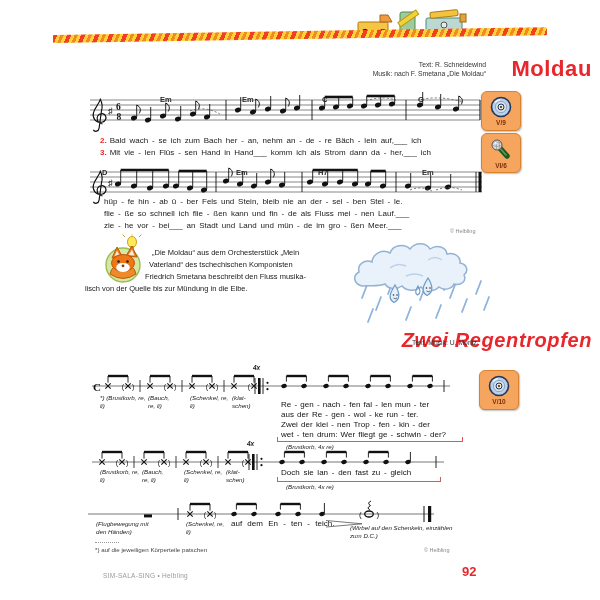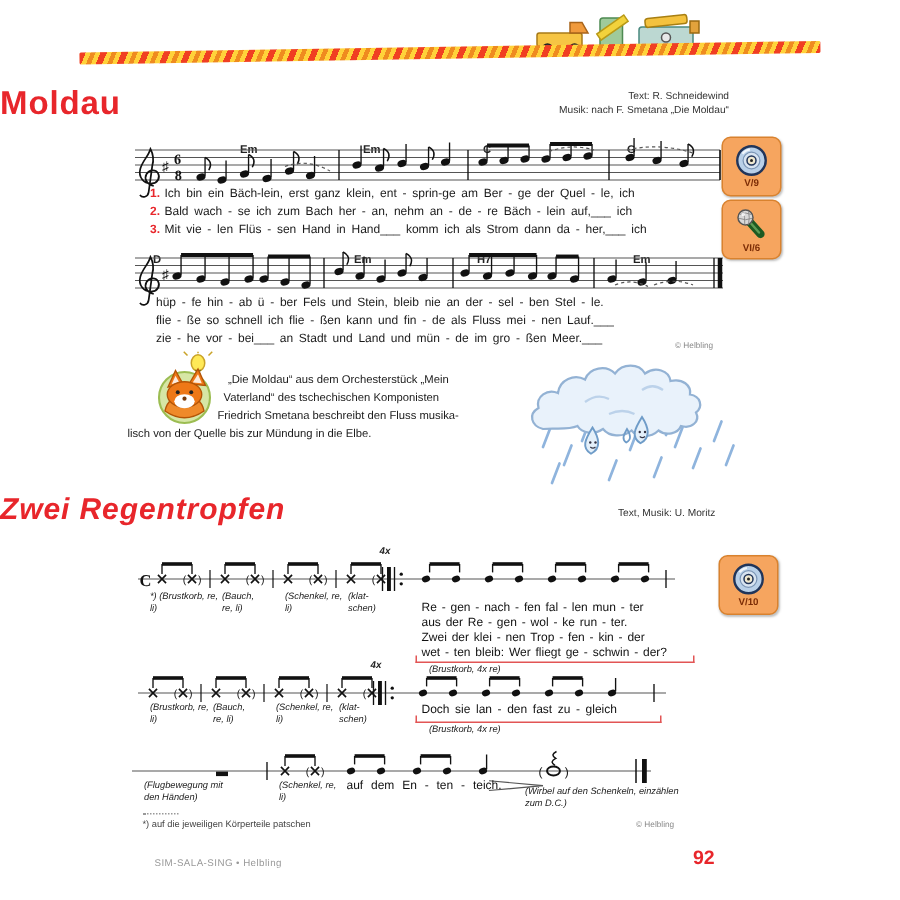--- a/index.html
+++ b/index.html
@@ -1,21 +1,21 @@
 <!DOCTYPE html>
 <html><head>
 <meta charset="utf-8">
 <style>
   html,body{margin:0;padding:0;background:#e9e9e9;font-family:"Liberation Sans",sans-serif;}
   .page{position:relative;width:600px;height:600px;background:#ffffff;margin:0 auto;overflow:hidden;}
   .abs{position:absolute;}
   .ribbon{position:absolute;left:53px;top:35px;width:494px;height:8px;
     background:repeating-linear-gradient(113deg,#f03f22 0 4px,#ffd23a 4px 7px,#ef8b1f 7px 10px,#ffd23a 10px 13px);
     transform:rotate(-0.9deg);transform-origin:left center;border-radius:1px;}
-  .title{position:absolute;left:0;width:592px;text-align:left;color:#e8262b;font-weight:bold;letter-spacing:.6px;}
+  .title{position:absolute;left:0;width:592px;text-align:right;color:#e8262b;font-weight:bold;letter-spacing:.6px;}
   .t1{top:56px;font-size:22px;}
   .t2{top:329px;font-size:20px;font-style:italic;}
   .credit{position:absolute;font-size:6.8px;color:#333;line-height:9px;text-align:right;}
   .chord{position:absolute;font-size:7.5px;font-weight:600;color:#222;margin-top:12px;}
   .mus{position:absolute;}
   .verse{position:absolute;font-size:8px;color:#1a1a1a;white-space:nowrap;word-spacing:1.6px;}
   .vnum{color:#e8262b;font-weight:bold;margin-right:3px;}
   .plabel{position:absolute;font-size:6.2px;font-style:italic;color:#222;line-height:7.6px;}
   .lyr{position:absolute;font-size:8px;color:#111;white-space:nowrap;word-spacing:1.5px;}
   .lyrblock{position:absolute;font-size:8px;color:#111;line-height:10px;white-space:nowrap;word-spacing:1px;}
@@ -156,21 +156,20 @@
         <path d="M370.7,6 c4,2 4.5,5 2.5,8.5" fill="none" stroke="#111" stroke-width="1"></path>
         <path d="M102,21 Q117,15.5 132,24" fill="none" stroke="#555" stroke-width="0.8" stroke-dasharray="2.2,2"></path>
         <path d="M278,11 Q293,5.5 308,10" fill="none" stroke="#555" stroke-width="0.8" stroke-dasharray="2.2,2"></path>
         <path d="M330,10 Q352,5 374,12" fill="none" stroke="#555" stroke-width="0.8" stroke-dasharray="2.2,2"></path>
         <line x1="138" y1="10" x2="138" y2="30" stroke="#111" stroke-width="0.9"></line>
         <line x1="224" y1="10" x2="224" y2="30" stroke="#111" stroke-width="0.9"></line>
         <line x1="318" y1="10" x2="318" y2="30" stroke="#111" stroke-width="0.9"></line>
         <line x1="392" y1="10" x2="392" y2="30" stroke="#111" stroke-width="1.1"></line>
       </svg></div>
 
-  <div class="verse" style="left:100px;top:124px"><span class="vnum">1.</span><span>Ich bin ein Bäch-lein, erst ganz klein, ent - sprin-ge am Ber - ge der Quel - le, ich</span></div>
   <div class="verse" style="left:100px;top:136px"><span class="vnum">2.</span><span>Bald wach - se ich zum Bach her - an, nehm an - de - re Bäch - lein auf,___ ich</span></div>
   <div class="verse" style="left:100px;top:148px"><span class="vnum">3.</span><span>Mit vie - len Flüs - sen Hand in Hand___ komm ich als Strom dann da - her,___ ich</span></div>
 
   <span class="chord" style="left:102px;top:156px">D</span>
   <span class="chord" style="left:236px;top:156px">Em</span>
   <span class="chord" style="left:318px;top:156px">H7</span>
   <span class="chord" style="left:422px;top:156px">Em</span>
   <div class="mus" id="mus-sys2" style="left:88px;top:162px"><svg width="400" height="46" viewBox="0 0 400 46">
         <line x1="2" y1="10" x2="394" y2="10" stroke="#555" stroke-width="0.7"></line>
         <line x1="2" y1="15" x2="394" y2="15" stroke="#555" stroke-width="0.7"></line>
@@ -360,21 +359,21 @@
       </svg></div>
   <div class="fourx" style="left:253px;top:364px">4x</div>
   <div class="plabel" style="left:100px;top:394px;width:46px">*) (Brustkorb, re, li)</div>
   <div class="plabel" style="left:148px;top:394px;width:28px">(Bauch, re, li)</div>
   <div class="plabel" style="left:190px;top:394px;width:40px">(Schenkel, re, li)</div>
   <div class="plabel" style="left:232px;top:394px;width:26px">(klat-schen)</div>
   <div class="lyrblock" style="left:281px;top:400px">
     <div>Re - gen - nach - fen  fal - len  mun - ter</div>
     <div>aus  der  Re - gen - wol - ke  run - ter.</div>
     <div>Zwei der  klei - nen  Trop - fen - kin - der</div>
-    <div>wet - ten bleib: Wer fliegt  ge - schwin - der?</div>
+    <div>wet - ten drum: Wer fliegt  ge - schwin - der?</div>
   </div>
   <div class="redline" style="left:277px;top:437px;width:184px"></div>
   <div class="pnote" style="left:286px;top:443px">(Brustkorb, 4x re)</div>
 
   <div class="mus" id="mus-p2" style="left:92px;top:448px"><svg width="360" height="28" viewBox="0 0 360 28">
         <line x1="0" y1="14" x2="352" y2="14" stroke="#555" stroke-width="0.8"></line>
         <line x1="10" y1="10.6" x2="10" y2="4" stroke="#111" stroke-width="0.9"></line>
         <line x1="30" y1="10.6" x2="30" y2="4" stroke="#111" stroke-width="0.9"></line>
         <line x1="10" y1="4" x2="30" y2="4" stroke="#111" stroke-width="2.4"></line>
         <path d="M7.3,11.3 L12.7,16.7 M7.3,16.7 L12.7,11.3" stroke="#111" stroke-width="1.1" fill="none"></path>

